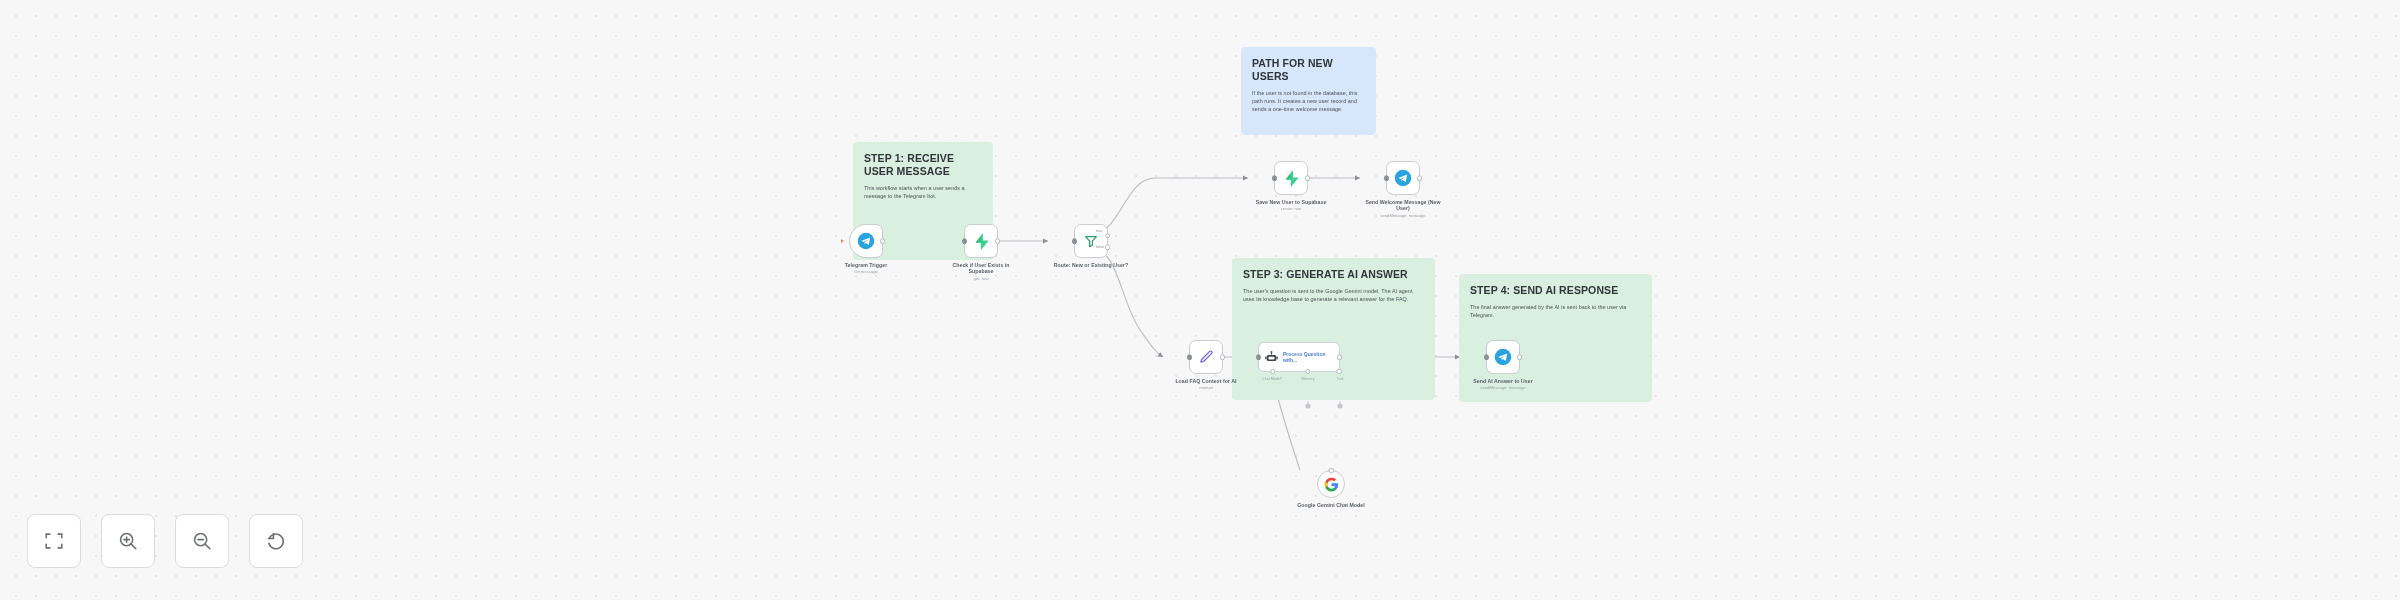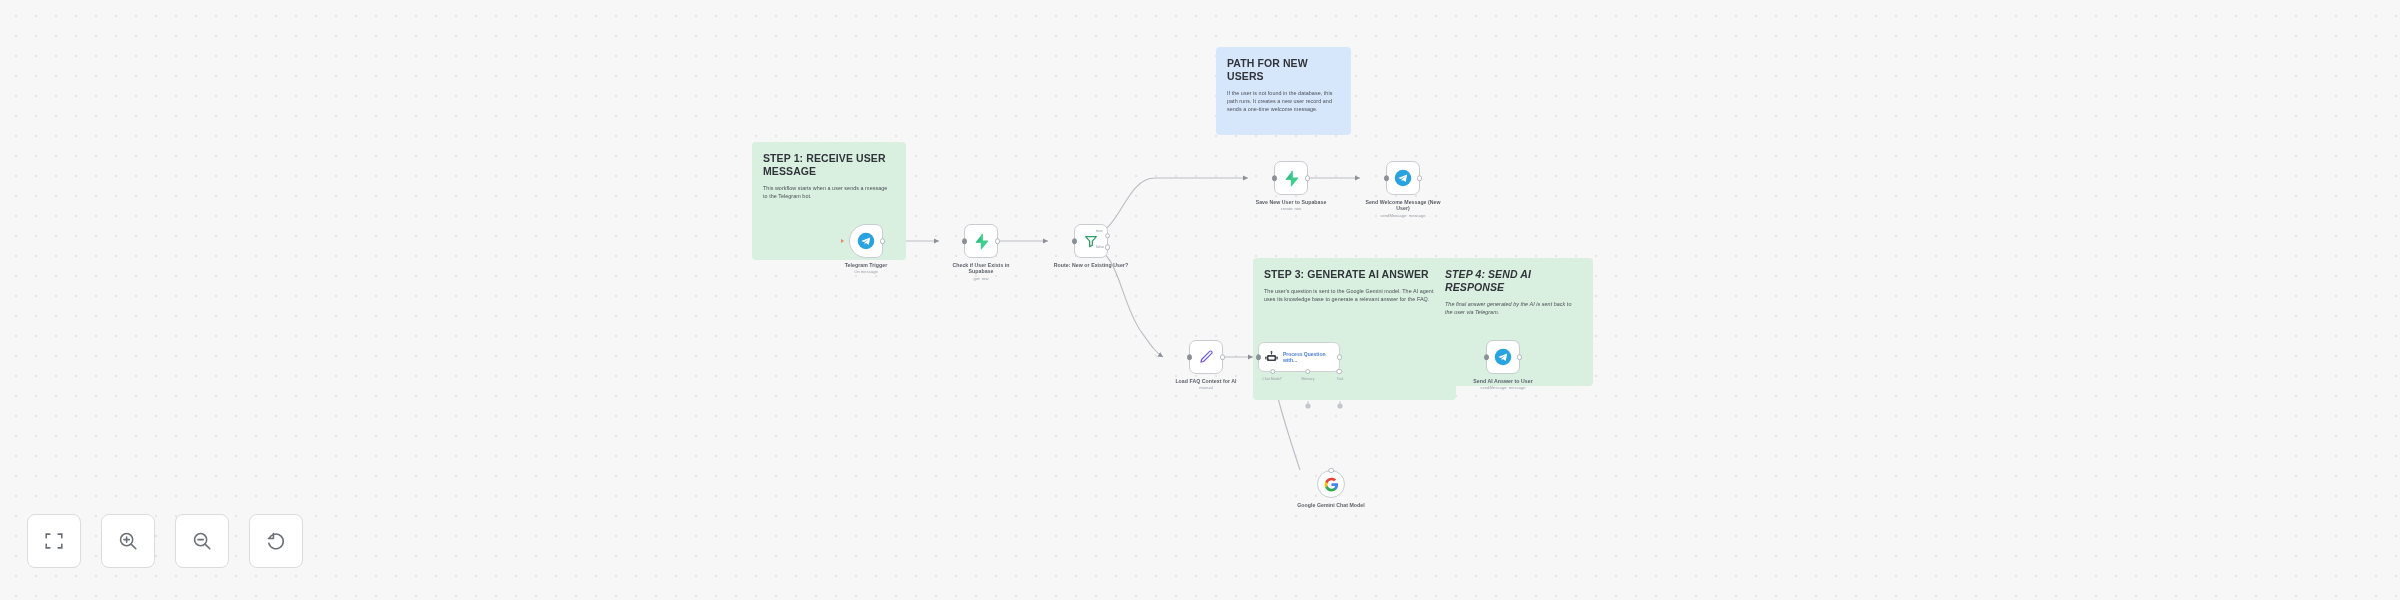--- a/index.html
+++ b/index.html
@@ -22,20 +22,21 @@
   }
 
   #edges { position: absolute; left: 0; top: 0; width: 2400px; height: 600px; pointer-events: none; }
 
   
   .sticky {
     position: absolute;
     border-radius: 4px;
     padding: 10px 15px 9px 11px;
     overflow: hidden;
+    margin-left: 25px;
   }
   .sticky-title {
     font-weight: 700;
     font-size: 10.5px;
     line-height: 13px;
     color: #31343b;
     letter-spacing: .1px;
     margin-bottom: 6px;
   }
   .sticky-body {
@@ -197,37 +198,37 @@
       <path d="M1308,375 L1308,404" stroke-dasharray="2.2 2.2"></path>
 
       <path d="M1340,375 L1340,404" stroke-dasharray="2.2 2.2"></path>
     </g>
     <g fill="#c3c7cc">
       <circle cx="1308" cy="406" r="2.6"></circle>
       <circle cx="1340" cy="406" r="2.6"></circle>
     </g>
   </svg>
 
-  <div class="sticky green" style="left:752px; top:142px; width:154px; height:118px;">
+  <div class="sticky green" style="left:828px; top:142px; width:140px; height:118px;">
     <div class="sticky-title">STEP 1: RECEIVE USER MESSAGE</div>
     <div class="sticky-body">This workflow starts when a user sends a message to the Telegram bot.</div>
   </div>
 
 
   <div class="sticky blue" style="left:1216px; top:47px; width:135px; height:88px;">
     <div class="sticky-title">PATH FOR NEW USERS</div>
     <div class="sticky-body">If the user is not found in the database, this path runs. It creates a new user record and sends a one-time welcome message.</div>
   </div>
 
-  <div class="sticky green" style="left:1253px; top:258px; width:203px; height:142px;">
+  <div class="sticky green" style="left:1207px; top:258px; width:203px; height:142px;">
     <div class="sticky-title">STEP 3: GENERATE AI ANSWER</div>
     <div class="sticky-body">The user's question is sent to the Google Gemini model. The AI agent uses its knowledge base to generate a relevant answer for the FAQ.</div>
   </div>
 
-  <div class="sticky green" style="left:1434px; top:258px; width:159px; height:128px;font-style:italic;">
+  <div class="sticky green" style="left:1434px; top:274px; width:193px; height:128px;">
     <div class="sticky-title">STEP 4: SEND AI RESPONSE</div>
     <div class="sticky-body">The final answer generated by the AI is sent back to the user via Telegram.</div>
   </div>
 
 
   <div class="node" style="left:828px; top:224px;">
     <div class="node-box trigger">
       <div class="trig-arrow"></div>
       <span>
         <svg class="ic" width="18" height="18" viewBox="0 0 24 24">

